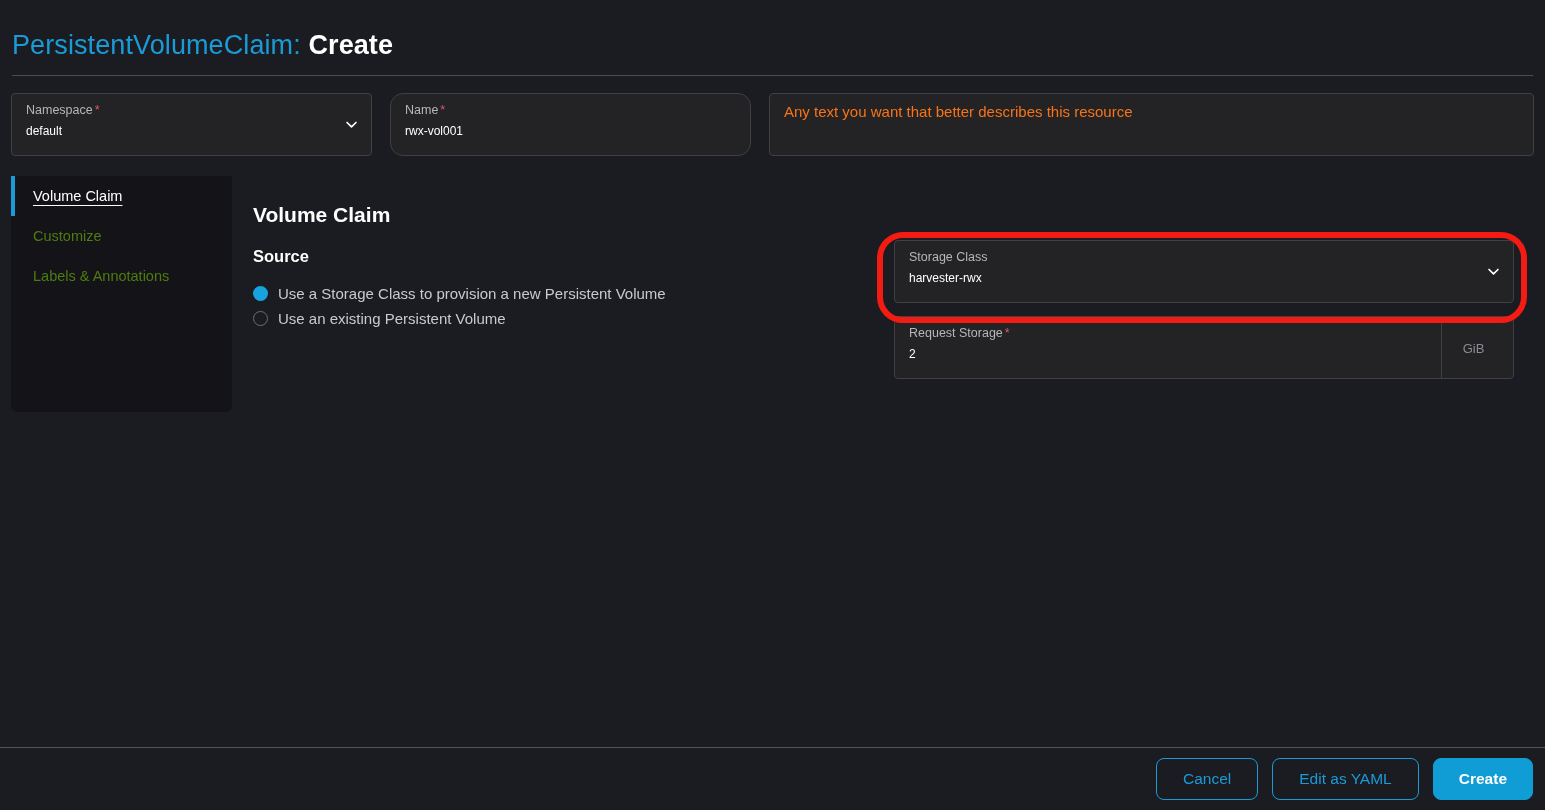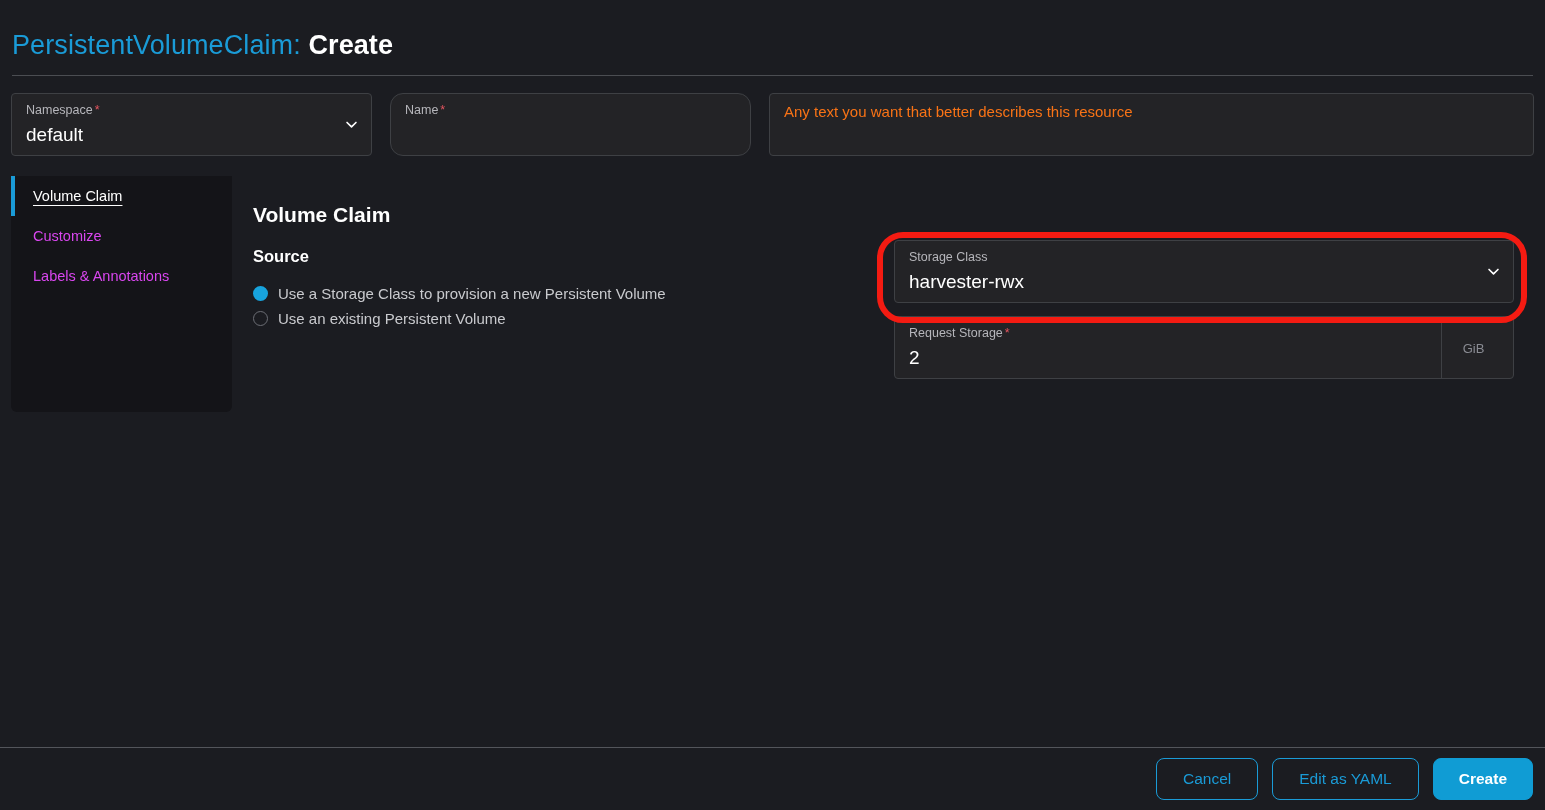--- a/index.html
+++ b/index.html
@@ -70,21 +70,21 @@
     line-height: 15px;
     white-space: nowrap;
   }
   .req {
     color: #e4555f;
     font-size: 12.5px;
     margin-left: 2px;
   }
   .field-value {
     margin-top: 6px;
-    font-size: 19px;
+    font-size: 12px;
     color: #ffffff;
     font-weight: 400;
     white-space: nowrap;
   }
   .field-placeholder {
     font-size: 15px;
     color: #f97316;
     white-space: nowrap;
   }
   .chev {
@@ -108,21 +108,21 @@
     border-bottom-left-radius: 6px;
     border-bottom-right-radius: 6px;
   }
   .tab {
     position: relative;
     height: 40px;
     display: flex;
     align-items: center;
     padding-left: 22px;
     font-size: 14.5px;
-    color: #d946ef;
+    color: #4d7c0f;
     cursor: pointer;
   }
   .tab.active {
     color: #ffffff;
     text-decoration: underline;
     text-underline-offset: 4px;
   }
   .tab.active::before {
     content: "";
     position: absolute;
@@ -295,20 +295,21 @@
         <svg width="13" height="13" viewBox="0 0 16 16">
             <path d="M2.5 5.5 L8 11 L13.5 5.5" fill="none" stroke="#ffffff" stroke-width="2" stroke-linecap="round" stroke-linejoin="round"></path>
           </svg>
       </span>
     </div>
 
     <div class="field field-name">
       <div class="field-label">
         <span>Name</span><span class="req">*</span>
       </div>
+      <div class="field-value">rwx-vol001</div>
     </div>
 
     <div class="field field-desc">
       <div class="field-placeholder">Any text you want that better describes this resource</div>
     </div>
 
   </div>
 
   <div class="tabs-panel">
     <div class="tab active">

